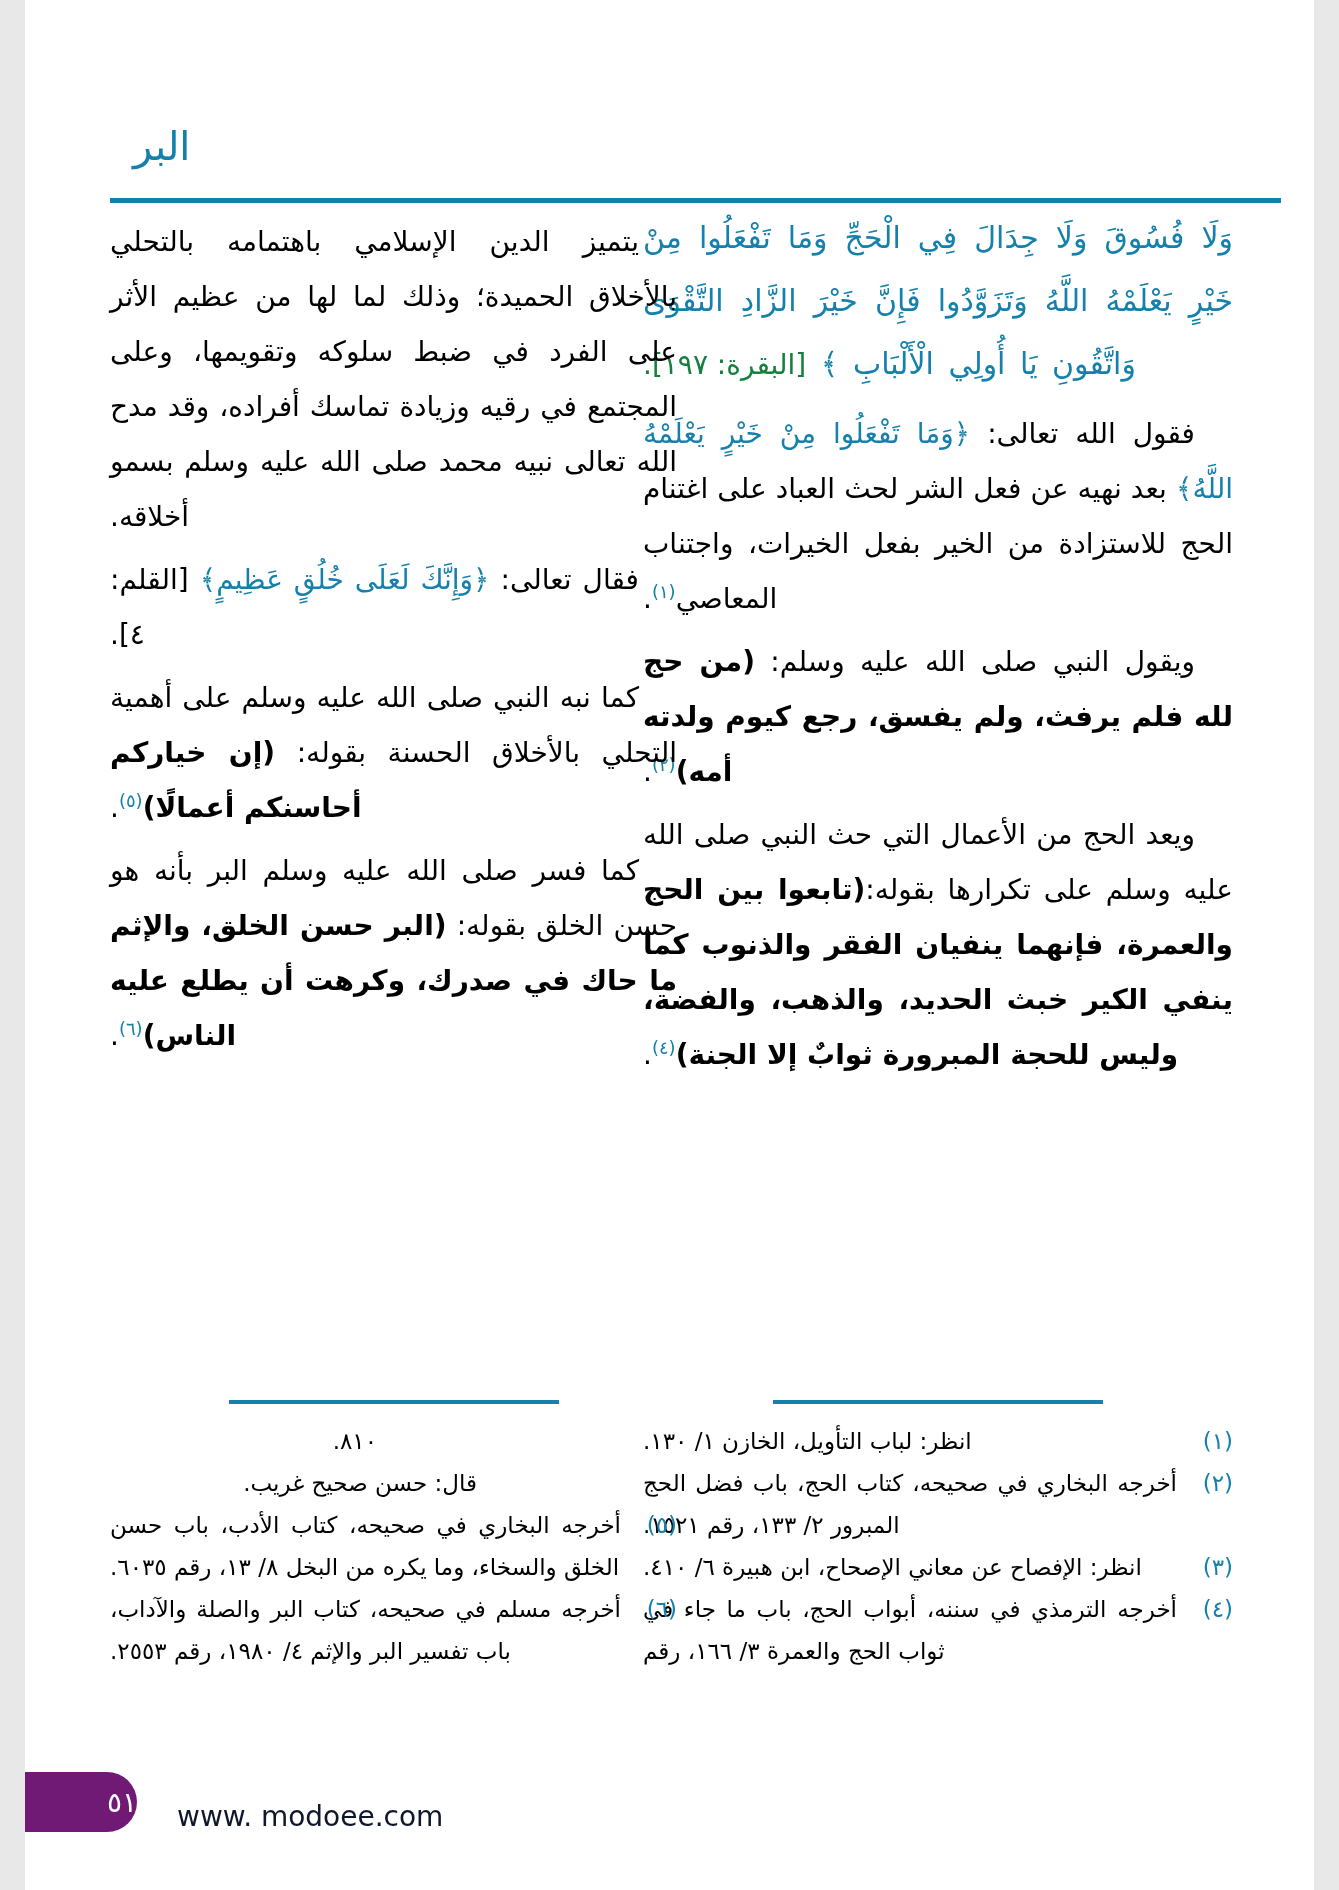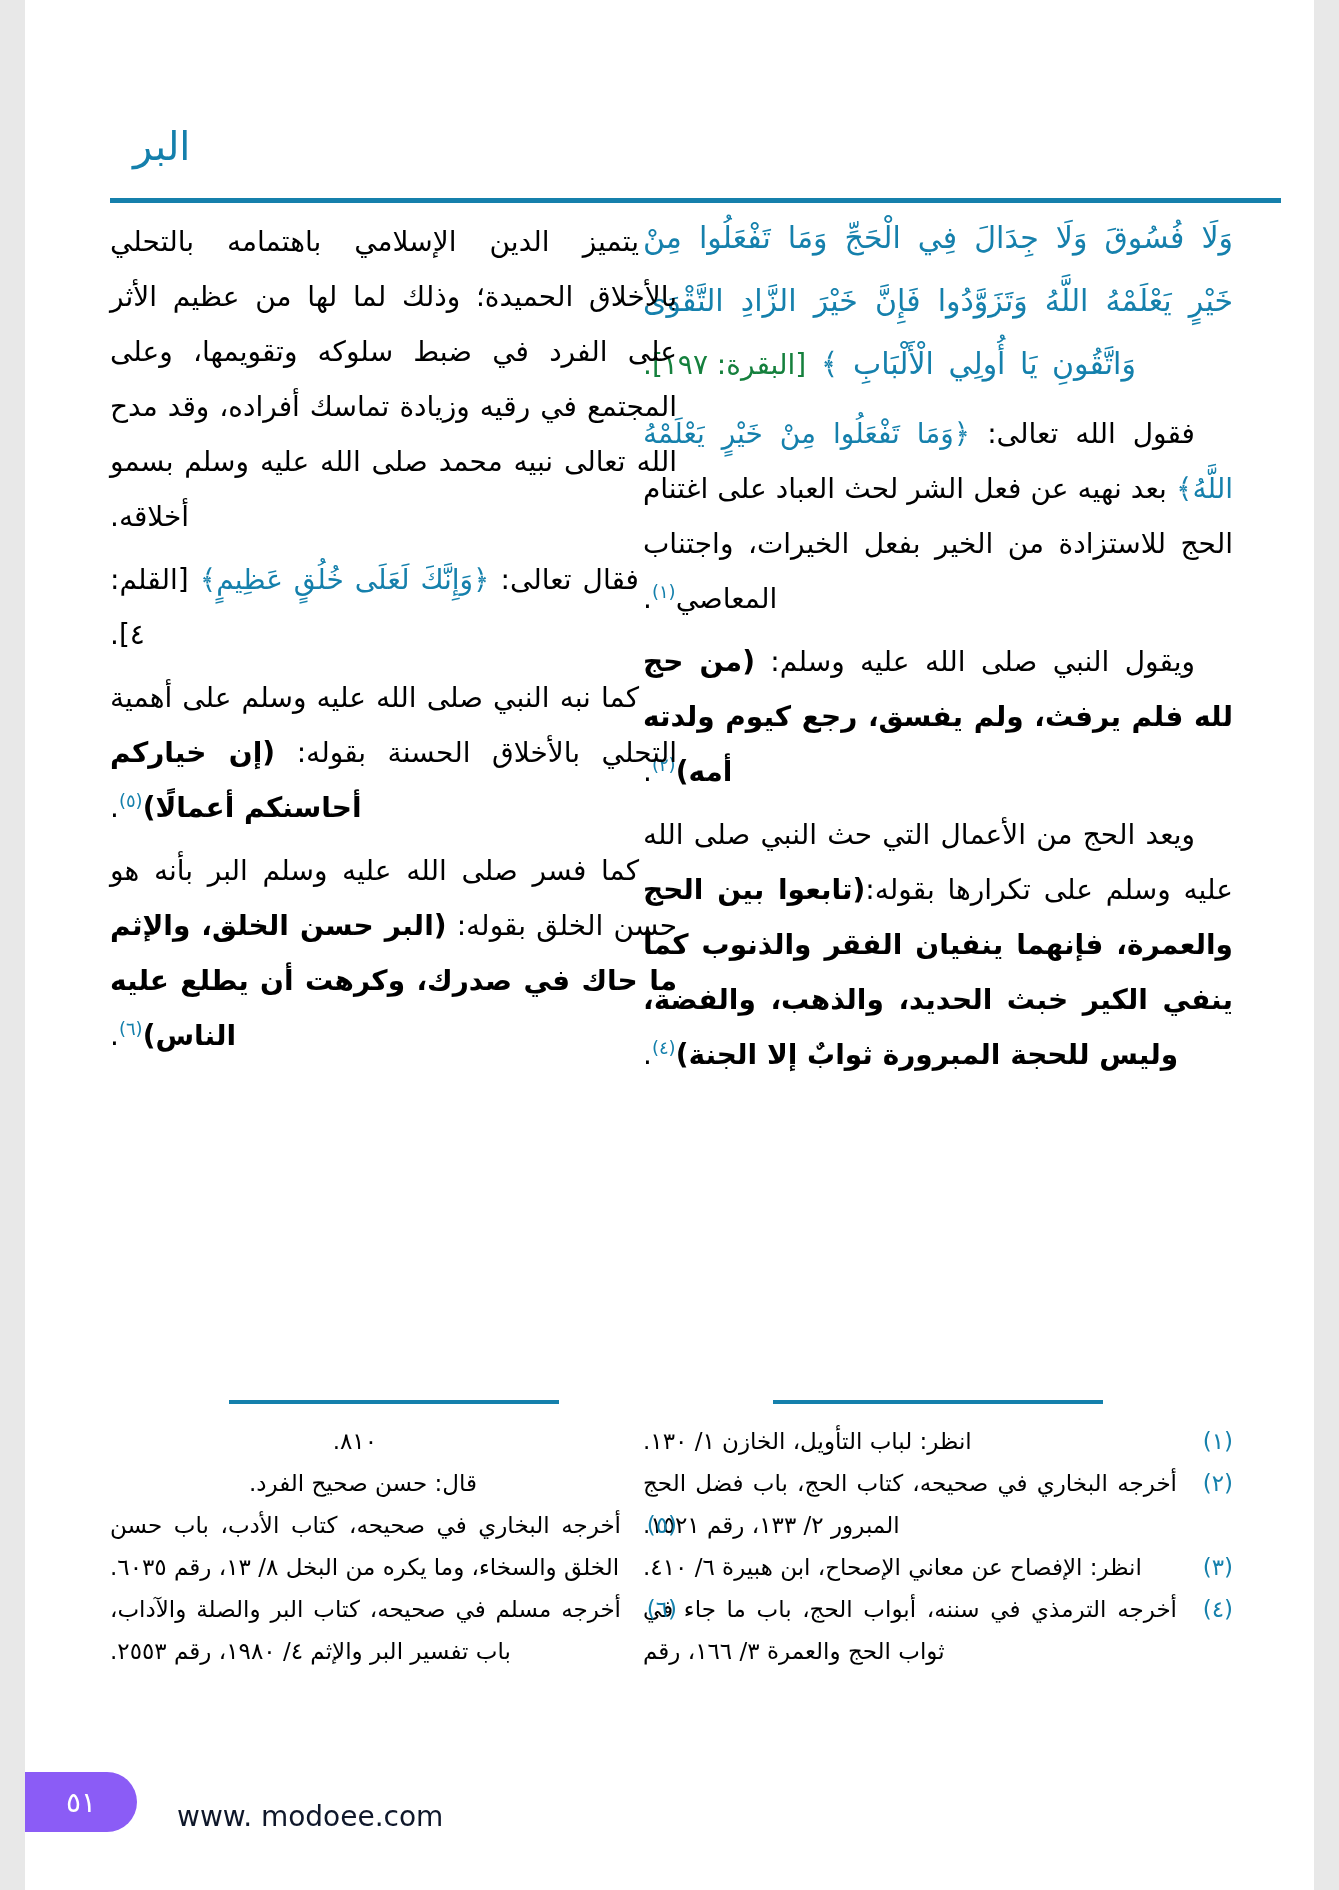--- a/index.html
+++ b/index.html
@@ -99,25 +99,25 @@
     line-height:42px;
     text-align:right;
   }
   .fn-cont-1{padding-left:0;padding-right:300px;}
   .fn-cont-2{padding-right:200px;}
   
   .page-badge{
     position:absolute;
     left:0;top:1772px;
     width:112px;height:60px;
-    background:#8b5cf6;
+    background:#701a75;
     border-radius:0 30px 30px 0;
     color:#ffffff;
     font-size:28px;
-    display:flex;align-items:center;justify-content:center;
+    display:flex;align-items:center;justify-content:flex-start;
     direction:rtl;
   }
   .website{
     position:absolute;
     left:152px;top:1800px;
     direction:ltr;
     font-size:28px;
     color:#0f172a;
     text-decoration:none;
     text-align:right;
@@ -189,21 +189,21 @@
     </p>
 
     <p class="body-p">
       <span>كما فسر صلى الله عليه وسلم البر بأنه هو حسن الخلق بقوله: </span><span class="hadith">(البر حسن الخلق، والإثم ما حاك في صدرك، وكرهت أن يطلع عليه الناس)</span><sup class="ref">(٦)</sup><span>.</span>
     </p>
   </div>
 
   <div class="col-foot col-left-foot">
     <div class="fn-rule"></div>
     <div class="fn-cont fn-cont-1">٨١٠.</div>
-    <div class="fn-cont fn-cont-2">قال: حسن صحيح الفرد.</div>
+    <div class="fn-cont fn-cont-2">قال: حسن صحيح غريب.</div>
     <div class="fn">
       <span class="fn-n">(٥)</span>
       <span class="fn-t">أخرجه البخاري في صحيحه، كتاب الأدب، باب حسن الخلق والسخاء، وما يكره من البخل ٨/ ١٣، رقم ٦٠٣٥.</span>
     </div>
     <div class="fn">
       <span class="fn-n">(٦)</span>
       <span class="fn-t">أخرجه مسلم في صحيحه، كتاب البر والصلة والآداب، باب تفسير البر والإثم ٤/ ١٩٨٠، رقم ٢٥٥٣.</span>
     </div>
   </div>
 

